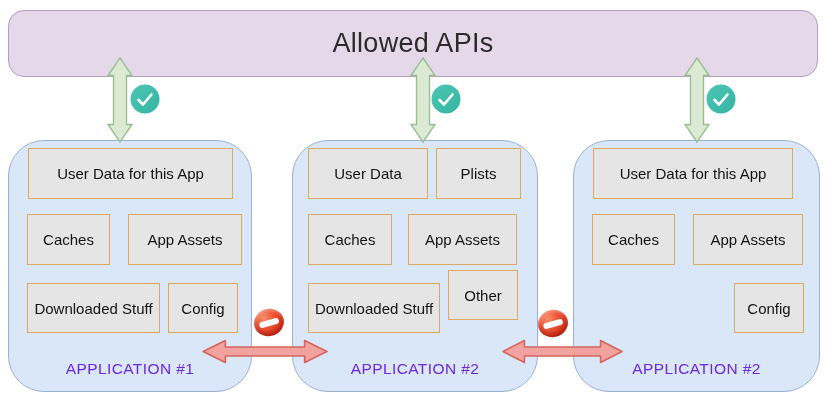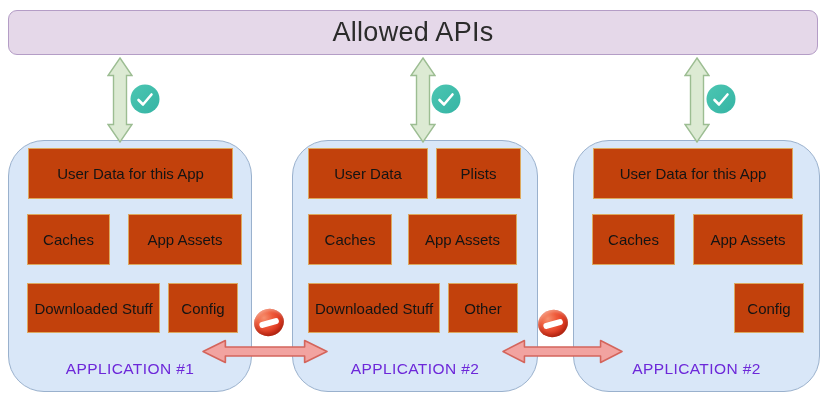--- a/index.html
+++ b/index.html
@@ -11,24 +11,24 @@
     width: 826px;
     height: 400px;
     background: #ffffff;
     overflow: hidden;
   }
 
   
   .allowed-box {
     position: absolute;
     left: 8px; top: 10px;
-    width: 810px; height: 45px;
+    width: 810px; height: 67px;
     background: #e5d8e9;
     border: 1.5px solid #b49dc6;
-    border-radius: 9px;
+    border-radius: 16px;
     display: flex; align-items: center; justify-content: center;
     z-index: 1;
   }
   .allowed-title {
     font-size: 27px;
     color: #2b2b2b;
     letter-spacing: 0.3px;
   }
 
   
@@ -46,21 +46,21 @@
     left: 0; right: 0; bottom: 13px;
     text-align: center;
     font-size: 15.5px;
     color: #6d28d9;
     letter-spacing: 0.4px;
   }
 
   
   .ibox {
     position: absolute;
-    background: #c2410c;
+    background: #e5e5e5;
     border: 1.5px solid #dda95f;
     display: flex; align-items: center; justify-content: center;
     font-size: 15px;
     color: #141414;
     z-index: 2;
   }
 
   
   .allow-arrow {
     position: absolute;
@@ -156,21 +156,21 @@
   <div class="ibox" style="left:27px;top:214px;width:83px;height:51px">Caches</div>
   <div class="ibox" style="left:128px;top:214px;width:114px;height:51px">App Assets</div>
   <div class="ibox" style="left:27px;top:283px;width:133px;height:50px">Downloaded Stuff</div>
   <div class="ibox" style="left:168px;top:283px;width:70px;height:50px">Config</div>
 
   <div class="ibox" style="left:308px;top:148px;width:120px;height:51px">User Data</div>
   <div class="ibox" style="left:436px;top:148px;width:85px;height:51px">Plists</div>
   <div class="ibox" style="left:308px;top:214px;width:84px;height:51px">Caches</div>
   <div class="ibox" style="left:408px;top:214px;width:109px;height:51px">App Assets</div>
   <div class="ibox" style="left:308px;top:283px;width:132px;height:50px">Downloaded Stuff</div>
-  <div class="ibox" style="left:448px;top:283px;width:70px;height:50px">Other</div>
+  <div class="ibox" style="left:448px;top:270px;width:70px;height:50px">Other</div>
 
   <div class="ibox" style="left:593px;top:148px;width:200px;height:51px">User Data for this App</div>
   <div class="ibox" style="left:592px;top:214px;width:83px;height:51px">Caches</div>
   <div class="ibox" style="left:693px;top:214px;width:110px;height:51px">App Assets</div>
   <div class="ibox" style="left:734px;top:283px;width:70px;height:50px">Config</div>
 
   <svg class="block-arrow" style="left:202px;width:126px" viewBox="0 0 124 25" preserveAspectRatio="none">
     <polygon points="1,12.5 23,1.5 23,8 101,8 101,1.5 123,12.5 101,23.5 101,17 23,17 23,23.5" fill="#f2a3a0" stroke="#d4655c" stroke-width="1.6" stroke-linejoin="round"></polygon>
   </svg>
   <svg class="block-arrow" style="left:502px;width:121px" viewBox="0 0 124 25" preserveAspectRatio="none">

